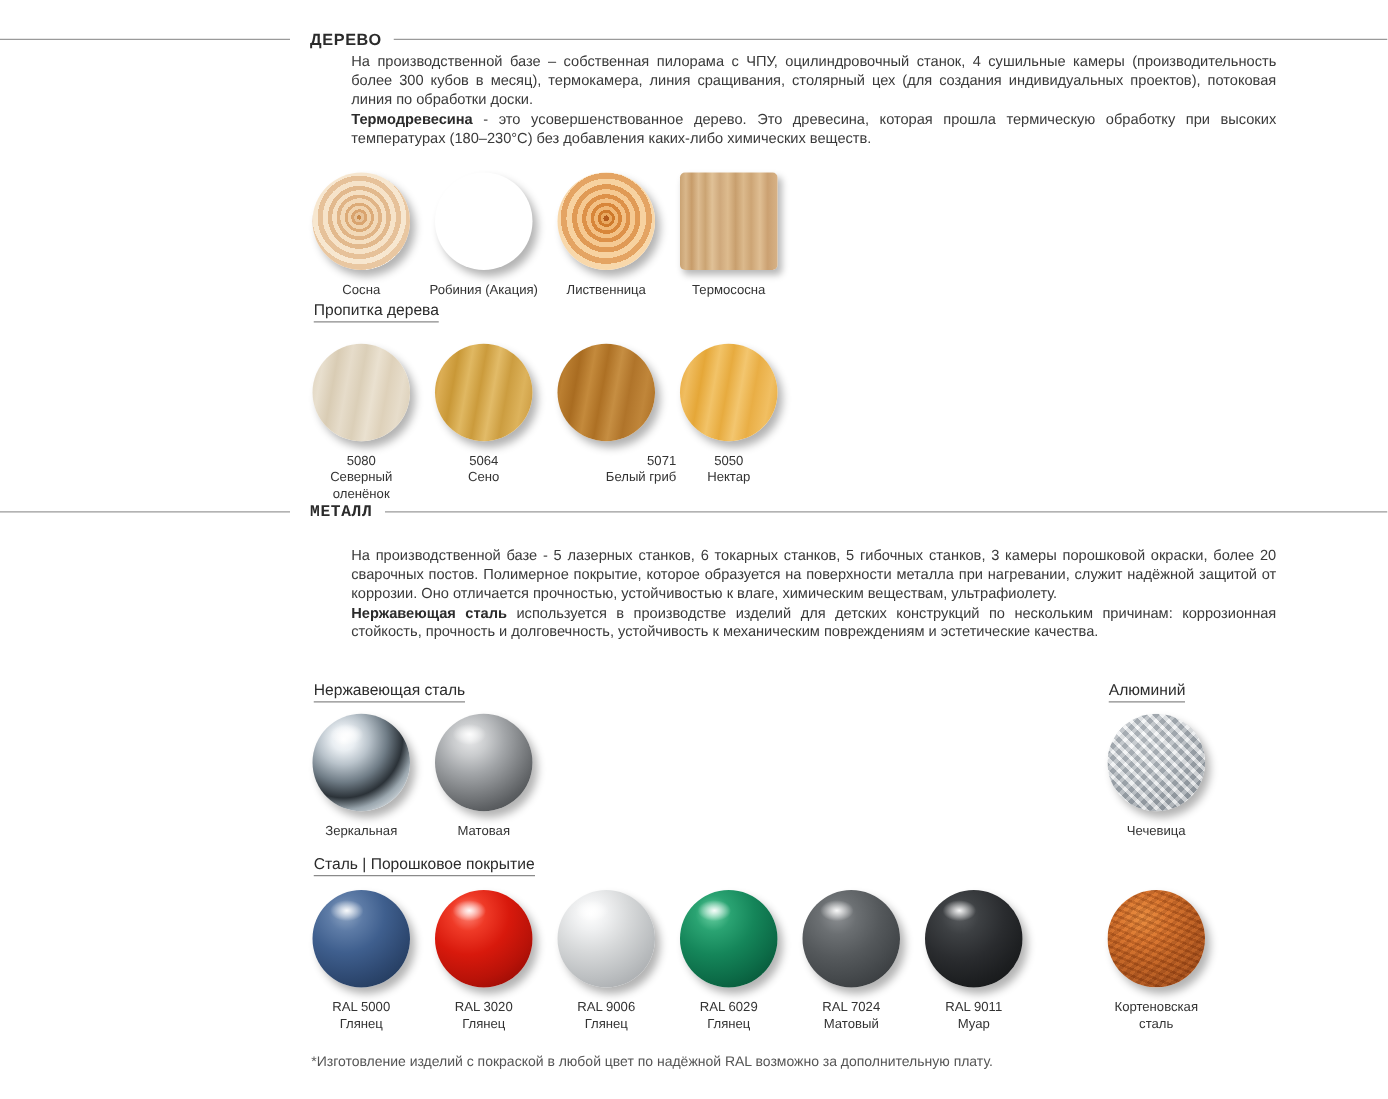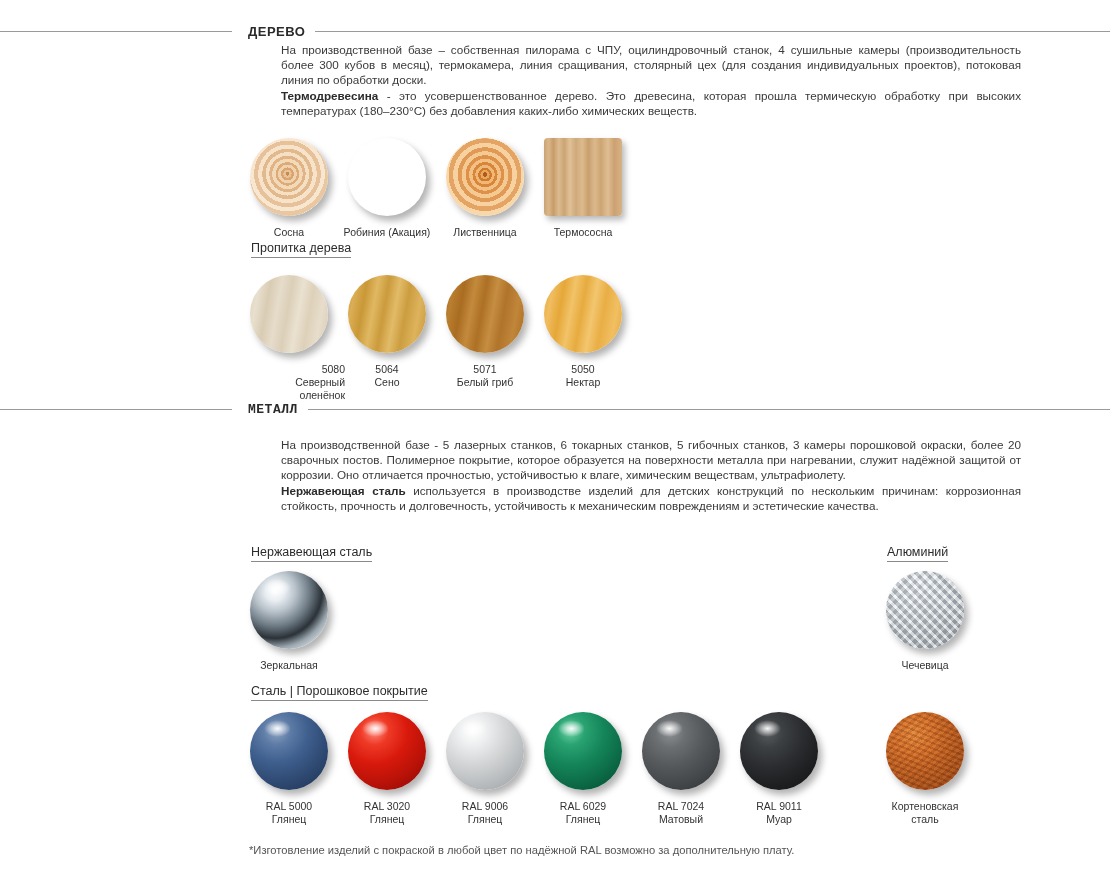--- a/index.html
+++ b/index.html
@@ -225,36 +225,36 @@
   </div>
   <div class="swatch" style="left:527px; top:138px;">
     <div class="disc square-wood wood-thermo"></div>
     <div class="caption">Термососна</div>
   </div>
 
   <div class="subhead" style="left:251px; top:241px;">
     <span class="ul">Пропитка дерева</span>
   </div>
 
-  <div class="swatch" style="left:233px; top:275px;text-align:right;">
+  <div class="swatch" style="left:233px; top:275px;">
     <div class="disc imp-5080"></div>
     <div class="caption">
       <span>5080</span>
       <span class="line2">Северный</span>
       <span class="line2">оленёнок</span>
     </div>
   </div>
   <div class="swatch" style="left:331px; top:275px;">
     <div class="disc imp-5064"></div>
     <div class="caption">
       <span>5064</span>
       <span class="line2">Сено</span>
     </div>
   </div>
-  <div class="swatch" style="left:429px; top:275px;">
+  <div class="swatch" style="left:429px; top:275px;text-align:right;">
     <div class="disc imp-5071"></div>
     <div class="caption">
       <span>5071</span>
       <span class="line2">Белый гриб</span>
     </div>
   </div>
   <div class="swatch" style="left:527px; top:275px;">
     <div class="disc imp-5050"></div>
     <div class="caption">
       <span>5050</span>
@@ -277,20 +277,24 @@
     <span class="ul">Нержавеющая сталь</span>
   </div>
   <div class="subhead" style="left:887px; top:545px;">
     <span class="ul">Алюминий</span>
   </div>
 
   <div class="swatch" style="left:233px; top:571px;">
     <div class="disc sph mirror"></div>
     <div class="caption">Зеркальная</div>
   </div>
+  <div class="swatch" style="left:331px; top:571px;">
+    <div class="disc sph matte"></div>
+    <div class="caption">Матовая</div>
+  </div>
   <div class="swatch" style="left:869px; top:571px;">
     <div class="disc alu-lentil"></div>
     <div class="caption">Чечевица</div>
   </div>
 
   <div class="subhead" style="left:251px; top:684px;">
     <span class="ul">Сталь | Порошковое покрытие</span>
   </div>
 
   <div class="swatch" style="left:233px; top:712px;">

